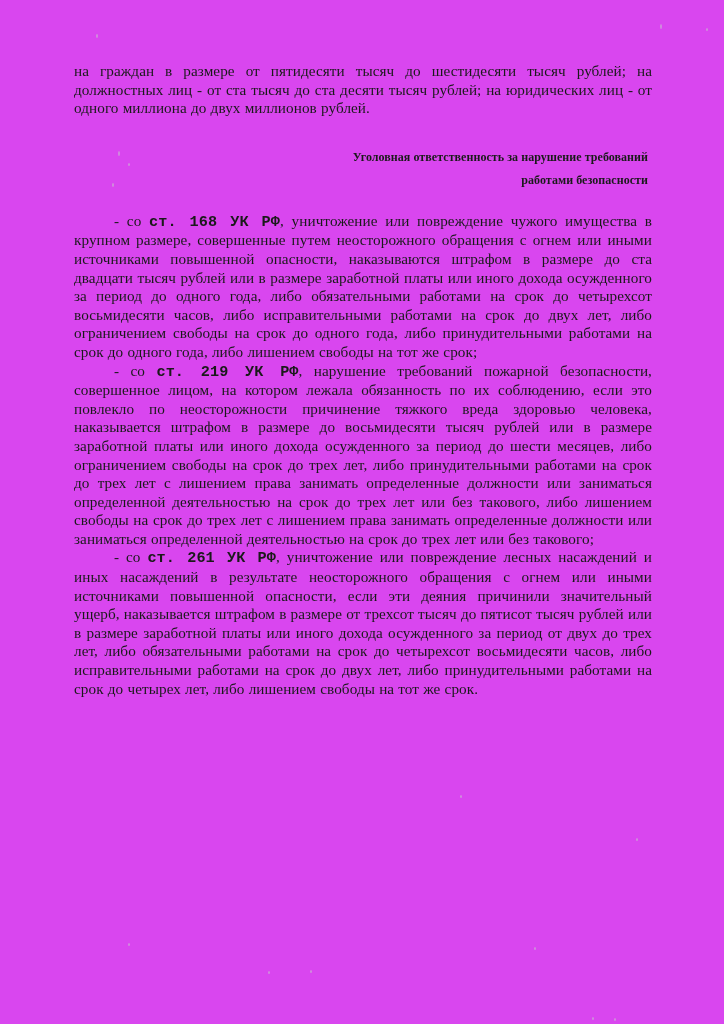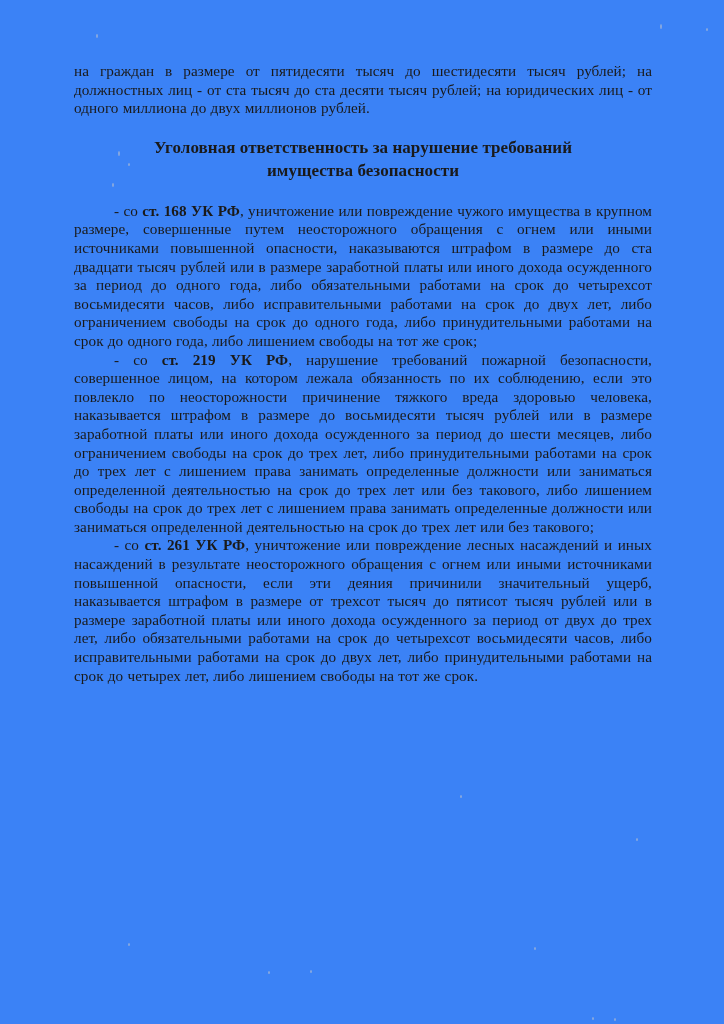--- a/index.html
+++ b/index.html
@@ -6,21 +6,21 @@
   html, body {
     margin: 0;
     padding: 0;
     background: #ffffff;
   }
   .page {
     position: relative;
     width: 724px;
     height: 1024px;
     margin: 0 auto;
-    background: #3b82f6;
+    background: #d946ef;
     overflow: hidden;
     font-family: "Liberation Serif", "DejaVu Serif", serif;
     color: #1a1a1a;
     -webkit-font-smoothing: antialiased;
   }
   
   .speckles {
     position: absolute;
     inset: 0;
     pointer-events: none;
@@ -51,34 +51,35 @@
     word-spacing: .02em;
     hyphens: none;
   }
   .lead {
     text-indent: 0;
   }
   .indent {
     text-indent: 40px;
   }
   .doc-title {
-    text-align: center;
+    text-align: right;
     font-weight: bold;
-    font-size: 17px;
+    font-size: 12px;
     line-height: 23px;
-    margin-top: 18px;
+    margin-top: 28px;
     margin-bottom: 20px;
     letter-spacing: .004em;
     padding: 0 4px;
   }
   .doc-title .t-line {
     display: block;
   }
   .b {
     font-weight: bold;
+    font-family: Liberation Mono, monospace;
   }
 </style>
 </head>
 <body>
 
 <div class="page">
 
   <div class="speckles">
     <span style="left:660px;top:24px;width:2px;height:5px;"></span>
     <span style="left:706px;top:28px;width:2px;height:3px;"></span>
@@ -95,21 +96,21 @@
     <span style="left:592px;top:1017px;width:2px;height:3px;"></span>
     <span style="left:614px;top:1018px;width:2px;height:3px;"></span>
   </div>
 
   <div class="content">
 
     <p class="para lead">на граждан в размере от пятидесяти тысяч до шестидесяти тысяч рублей; на должностных лиц - от ста тысяч до ста десяти тысяч рублей; на юридических лиц - от одного миллиона до двух миллионов рублей.</p>
 
     <h1 class="doc-title">
       <span class="t-line">Уголовная ответственность за нарушение требований</span>
-      <span class="t-line">имущества безопасности</span>
+      <span class="t-line">работами безопасности</span>
     </h1>
 
 
     <p class="para indent">
       <span>- со </span><span class="b">ст. 168 УК РФ</span><span>, уничтожение или повреждение чужого имущества в крупном размере, совершенные путем неосторожного обращения с огнем или иными источниками повышенной опасности, наказываются штрафом в размере до ста двадцати тысяч рублей или в размере заработной платы или иного дохода осужденного за период до одного года, либо обязательными работами на срок до четырехсот восьмидесяти часов, либо исправительными работами на срок до двух лет, либо ограничением свободы на срок до одного года, либо принудительными работами на срок до одного года, либо лишением свободы на тот же срок;</span>
     </p>
 
     <p class="para indent">
       <span>- со </span><span class="b">ст. 219 УК РФ</span><span>, нарушение требований пожарной безопасности, совершенное лицом, на котором лежала обязанность по их соблюдению, если это повлекло по неосторожности причинение тяжкого вреда здоровью человека, наказывается штрафом в размере до восьмидесяти тысяч рублей или в размере заработной платы или иного дохода осужденного за период до шести месяцев, либо ограничением свободы на срок до трех лет, либо принудительными работами на срок до трех лет с лишением права занимать определенные должности или заниматься определенной деятельностью на срок до трех лет или без такового, либо лишением свободы на срок до трех лет с лишением права занимать определенные должности или заниматься определенной деятельностью на срок до трех лет или без такового;</span>
     </p>

